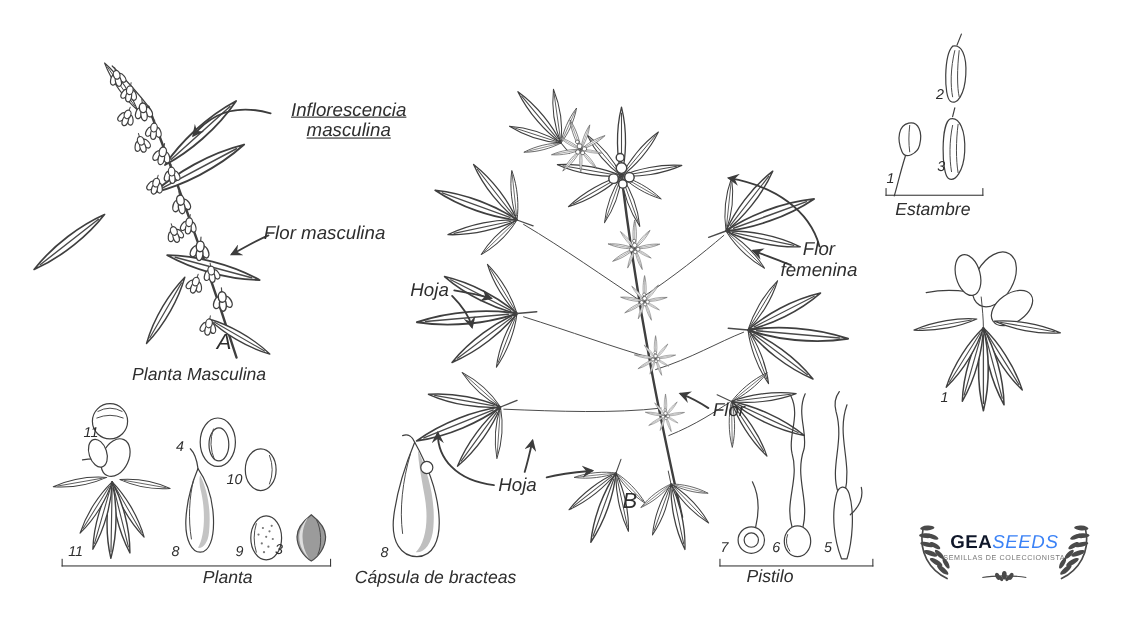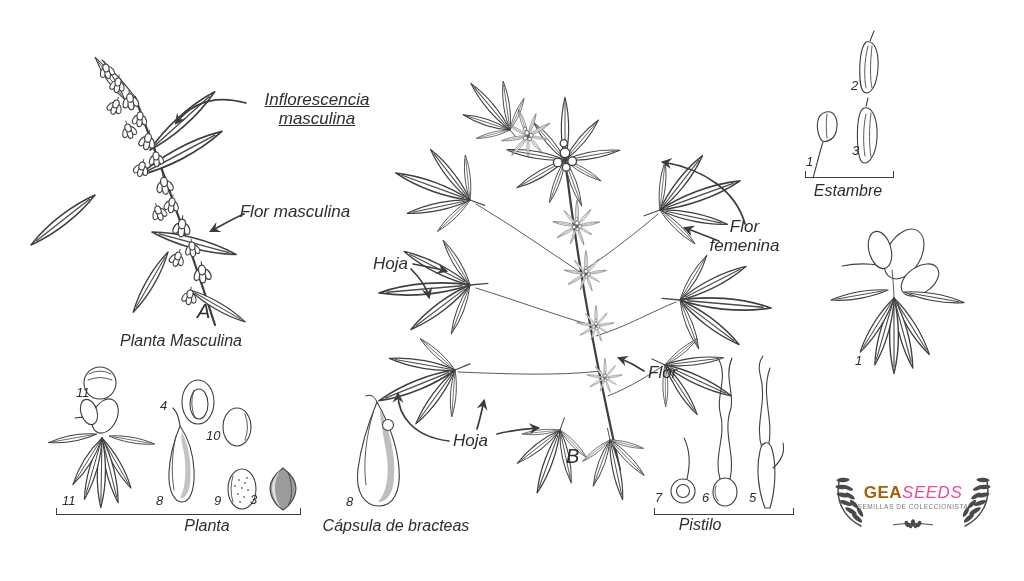--- a/index.html
+++ b/index.html
@@ -25,22 +25,22 @@
   .center { text-align:center; }
   .right { text-align:right; }
   .bracket {
     position:absolute; height:7px;
     border-left:1.4px solid #3c3c3c;
     border-right:1.4px solid #3c3c3c;
     border-bottom:1.4px solid #3c3c3c;
   }
   #logo { position:absolute; left:831px; top:470px; width:164px; height:64px; }
   #logo .brand { text-align:center; margin-top:14px; line-height:1; white-space:nowrap; }
-  #logo .gea   { font-weight:700; font-size:17px; letter-spacing:0.5px; color:#a16207; }
-  #logo .seeds { font-style:italic; font-size:17px; letter-spacing:0.5px; color:#ec4899; }
+  #logo .gea   { font-weight:700; font-size:17px; letter-spacing:0.5px; color:#0f172a; }
+  #logo .seeds { font-style:italic; font-size:17px; letter-spacing:0.5px; color:#3b82f6; }
   #logo .tagline { text-align:center; font-size:6.5px; letter-spacing:0.55px; color:#787878; margin-top:2px; }
   .laurel-leaf { fill:#4a4a4a; }
   .laurel-stem { stroke:#4a4a4a; fill:none; stroke-width:1.5; stroke-linecap:round; }
 </style>
 </head>
 <body>
 
 <div id="canvas">
 
   <svg id="defs-svg" aria-hidden="true">

